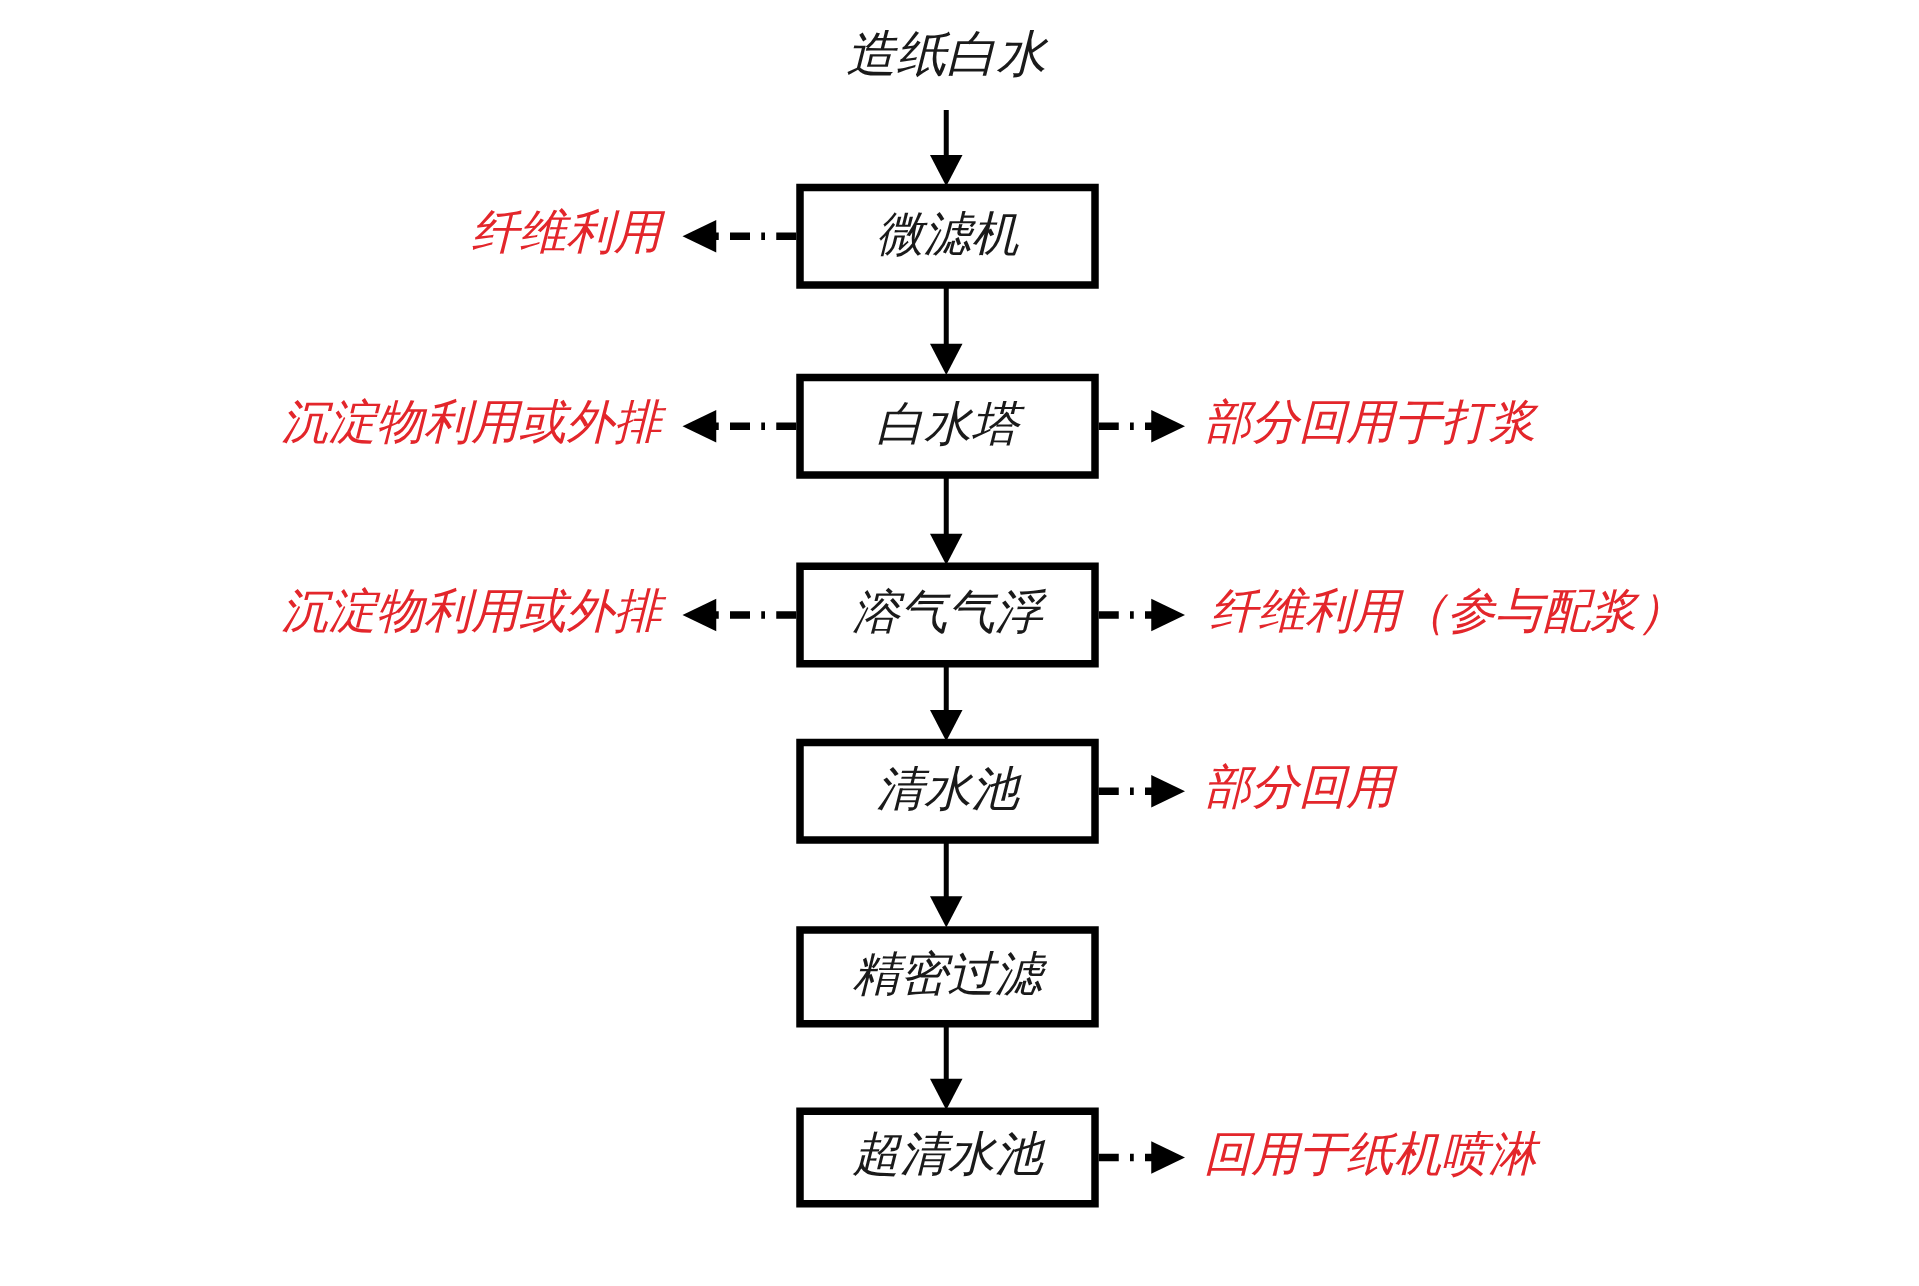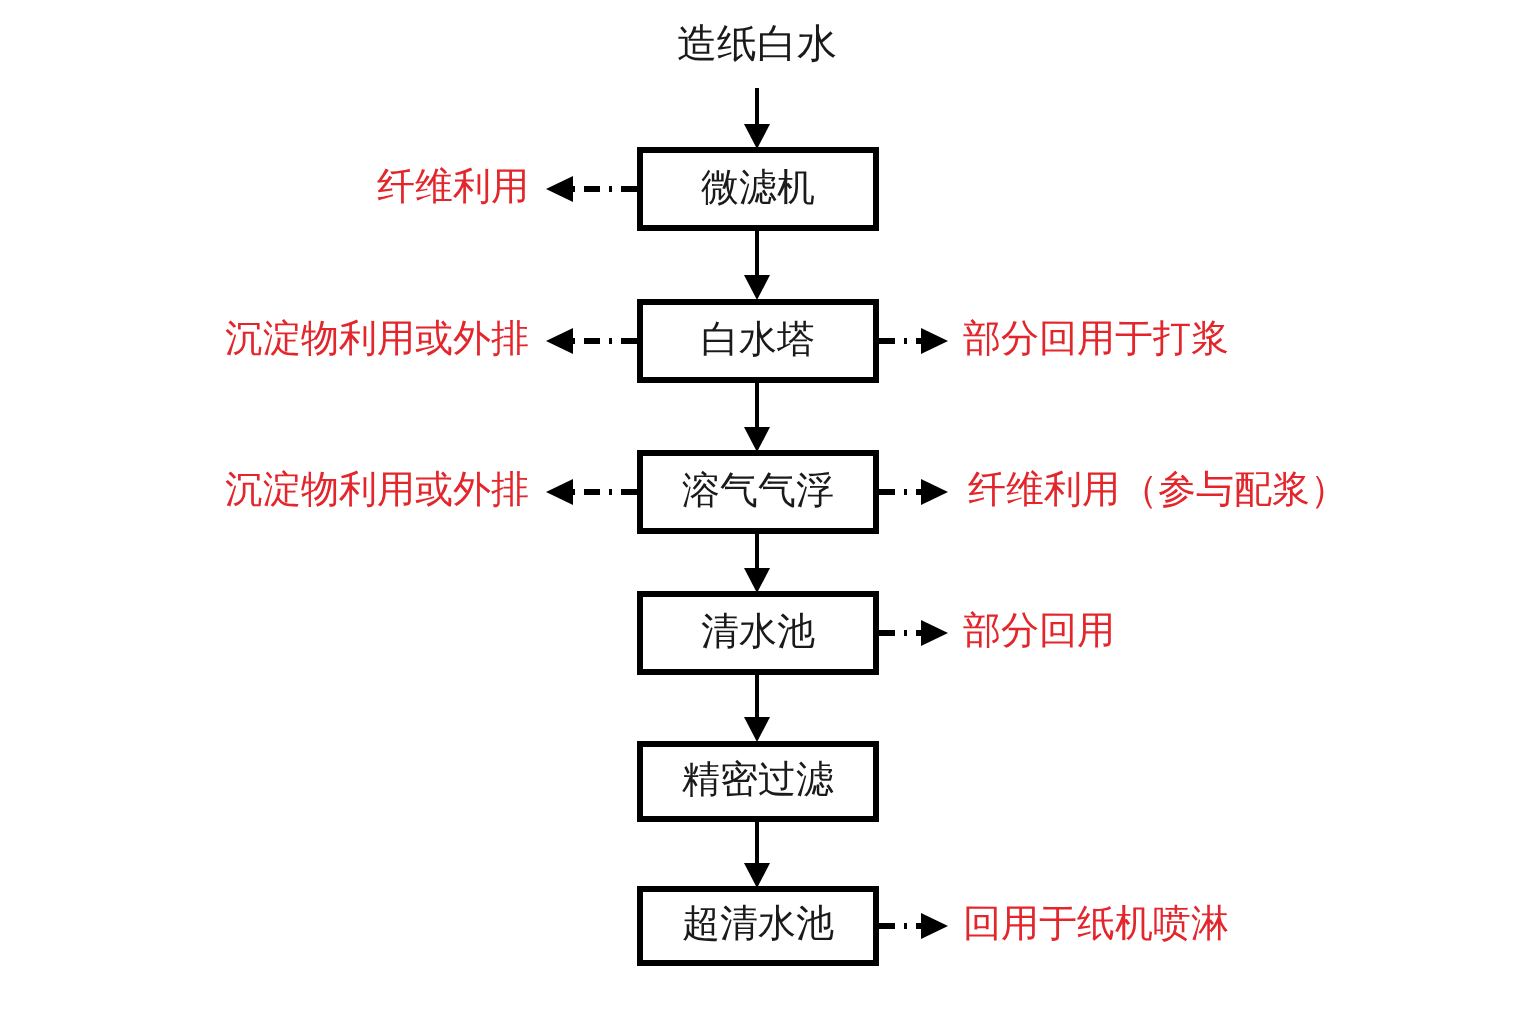--- a/index.html
+++ b/index.html
@@ -11,20 +11,21 @@
     width: 1535px;
     height: 1029px;
     font-family: "Liberation Serif", "DejaVu Serif", serif;
     overflow: hidden;
   }
   #diagram-root {
     position: relative;
     width: 1420px;
     height: 1029px;
     background: #ffffff;
+    font-style: italic;
   }
   svg.flow-canvas {
     position: absolute;
     left: 0;
     top: 0;
     width: 1535px;
     height: 1029px;
     display: block;
   }
   .node-rect {

